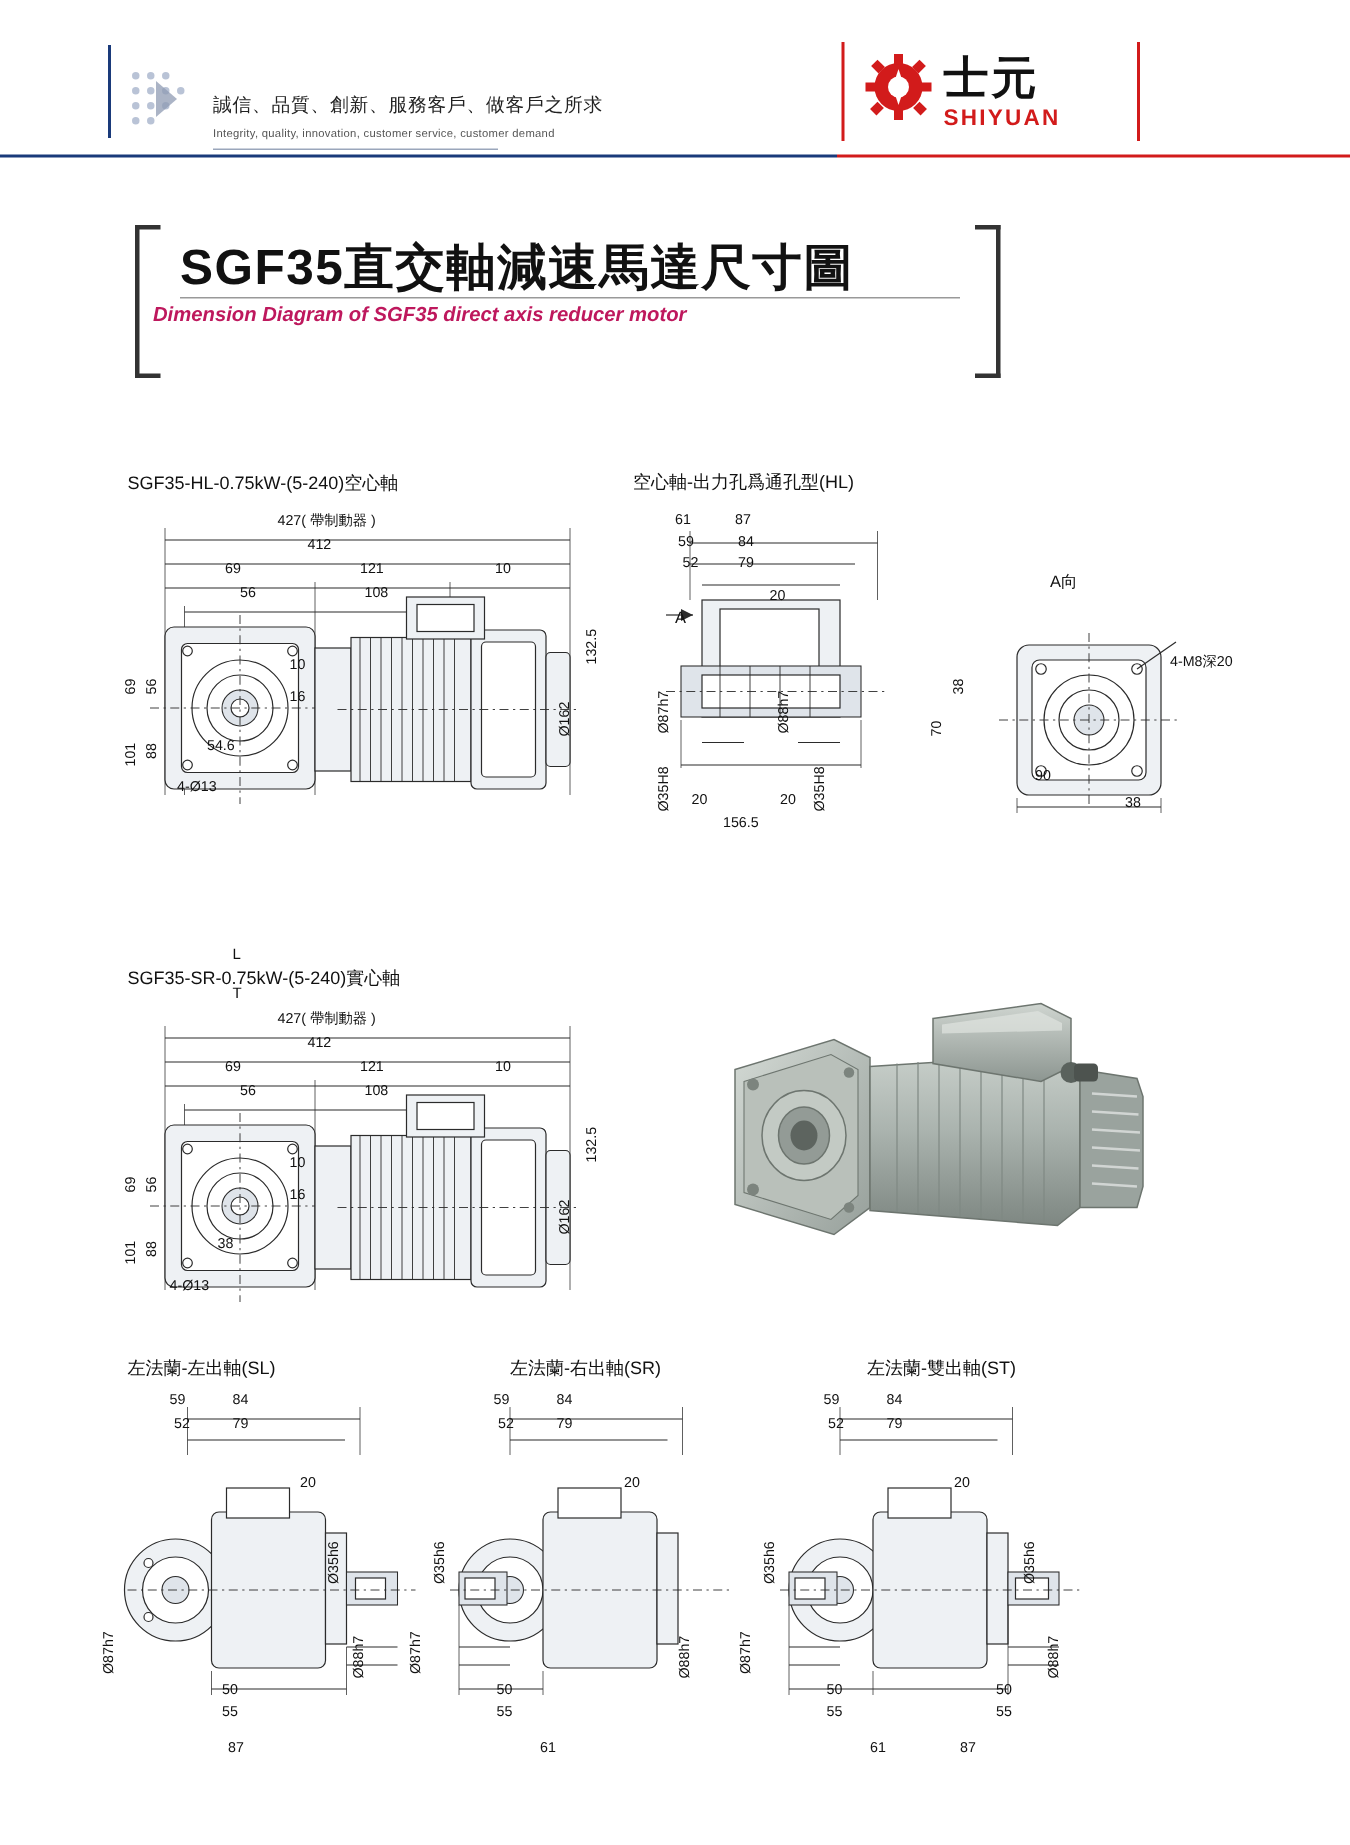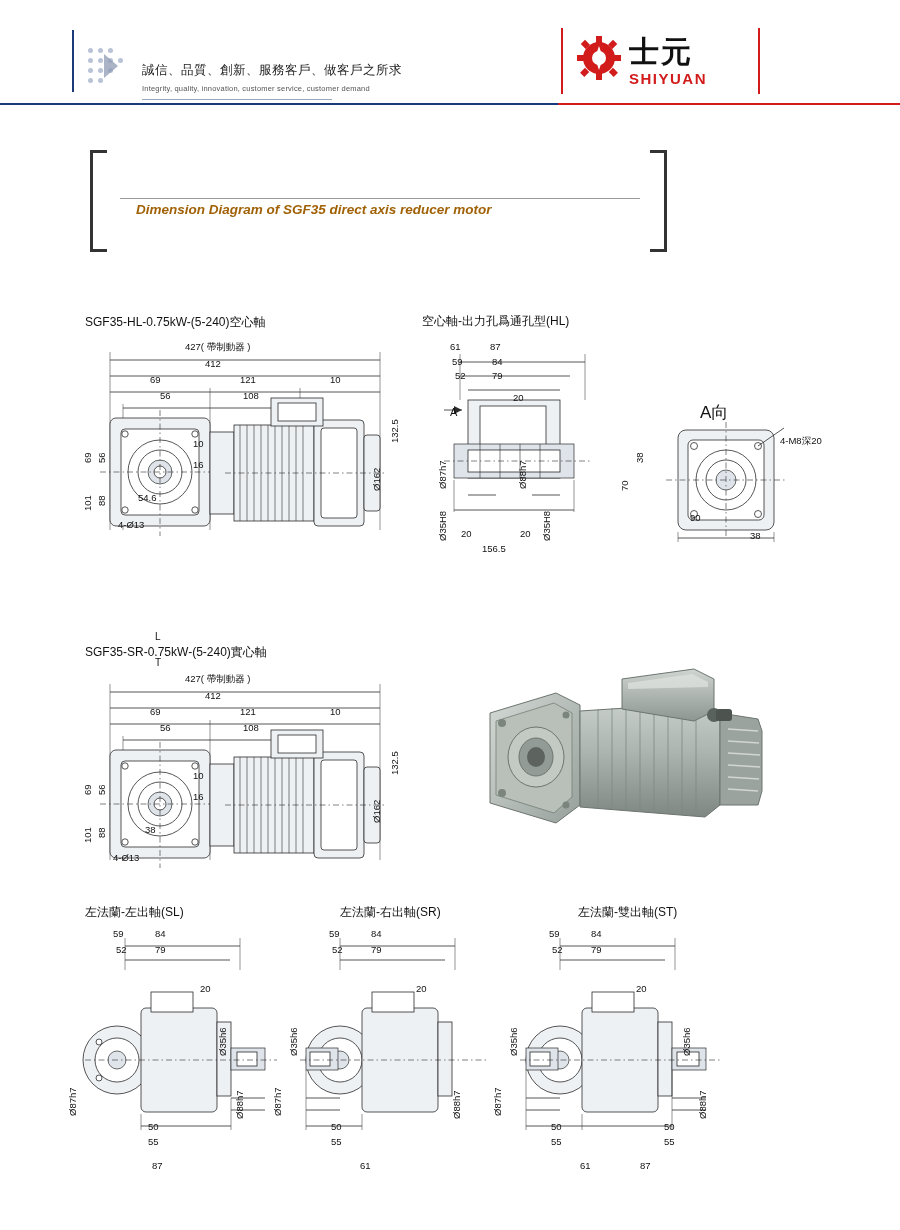--- a/index.html
+++ b/index.html
@@ -21,21 +21,21 @@
   .logo-box{position:absolute;right:60px;top:28px;width:195px;height:66px;border-left:2px solid #d21b1b;border-right:2px solid #d21b1b;}
   .logo-gear{position:absolute;left:14px;top:8px;width:44px;height:44px;}
   .logo-cn{position:absolute;left:66px;top:4px;font-size:30px;font-weight:bold;color:#111;letter-spacing:2px;}
   .logo-en{position:absolute;left:66px;top:42px;font-size:15px;font-weight:bold;color:#d21b1b;letter-spacing:1.5px;}
 
   
   .title-wrap{position:absolute;left:90px;top:150px;width:600px;height:100px;}
   .tbracket-l{position:absolute;left:0;top:0;width:14px;height:96px;border-left:3px solid #333;border-top:3px solid #333;border-bottom:3px solid #333;}
   .tbracket-r{position:absolute;left:560px;top:0;width:14px;height:96px;border-right:3px solid #333;border-top:3px solid #333;border-bottom:3px solid #333;}
   .title-cn{position:absolute;left:30px;top:6px;font-size:33px;font-weight:bold;letter-spacing:1px;color:#111;white-space:nowrap;}
-  .title-en{position:absolute;left:46px;top:52px;font-size:13.5px;font-style:italic;font-weight:bold;color:#a16207;white-space:nowrap;}
+  .title-en{position:absolute;left:12px;top:52px;font-size:13.5px;font-style:italic;font-weight:bold;color:#be185d;white-space:nowrap;}
   .title-underline{position:absolute;left:30px;top:48px;width:520px;height:1px;background:#999;}
 
   
   .cap{position:absolute;font-size:12px;color:#111;white-space:nowrap;}
   .dim{position:absolute;font-size:9.5px;color:#111;white-space:nowrap;}
   .dimv{position:absolute;font-size:9.5px;color:#111;white-space:nowrap;transform:rotate(-90deg);transform-origin:left bottom;}
   svg{position:absolute;left:0;top:0;overflow:visible;}
   .ln{stroke:#2b2b2b;stroke-width:.8;fill:none;}
   .lnt{stroke:#2b2b2b;stroke-width:.6;fill:none;}
   .hatch{fill:#dfe4ea;stroke:#2b2b2b;stroke-width:.7;}
@@ -92,20 +92,21 @@
       <path d="M22 10 L26 22 L22 34 L18 22 Z" fill="#ffffff"></path>
     </svg>
     <div class="logo-cn">士元</div>
     <div class="logo-en">SHIYUAN</div>
   </div>
 </div>
 
 <div class="title-wrap">
   <div class="tbracket-l"></div>
   <div class="tbracket-r"></div>
+  <div class="title-cn">SGF35直交軸減速馬達尺寸圖</div>
   <div class="title-underline"></div>
   <div class="title-en">Dimension Diagram of SGF35 direct axis reducer motor</div>
 </div>
 
 <div>
   <div class="cap" style="left:85px;top:314px;">SGF35-HL-0.75kW-(5-240)空心軸</div>
 
   <svg width="320" height="220" style="left:95px;top:340px">
 
     <line class="ext" x1="15" y1="12" x2="15" y2="190"></line>
@@ -222,21 +223,21 @@
   <div class="dimv" style="left:448px;top:478px">Ø87h7</div>
   <div class="dimv" style="left:448px;top:530px">Ø35H8</div>
   <div class="dimv" style="left:528px;top:478px">Ø88h7</div>
   <div class="dimv" style="left:552px;top:530px">Ø35H8</div>
   <div class="dim" style="left:461px;top:528px">20</div>
   <div class="dim" style="left:520px;top:528px">20</div>
   <div class="dim" style="left:482px;top:543px">156.5</div>
 </div>
 
 <div>
-  <div class="cap" style="left:700px;top:401px;font-size:17px">A向</div>
+  <div class="cap" style="left:700px;top:380px;font-size:11px">A向</div>
 
   <svg width="140" height="130" style="left:660px;top:420px">
     <rect class="body-fill" x="18" y="10" width="96" height="100" rx="8"></rect>
     <rect class="white" x="28" y="20" width="76" height="80" rx="5"></rect>
     <circle class="white" cx="66" cy="60" r="30"></circle>
     <circle class="white" cx="66" cy="60" r="20"></circle>
     <circle class="hatch" cx="66" cy="60" r="10"></circle>
     <circle class="white" cx="34" cy="26" r="3.5"></circle>
     <circle class="white" cx="98" cy="26" r="3.5"></circle>
     <circle class="white" cx="34" cy="94" r="3.5"></circle>

